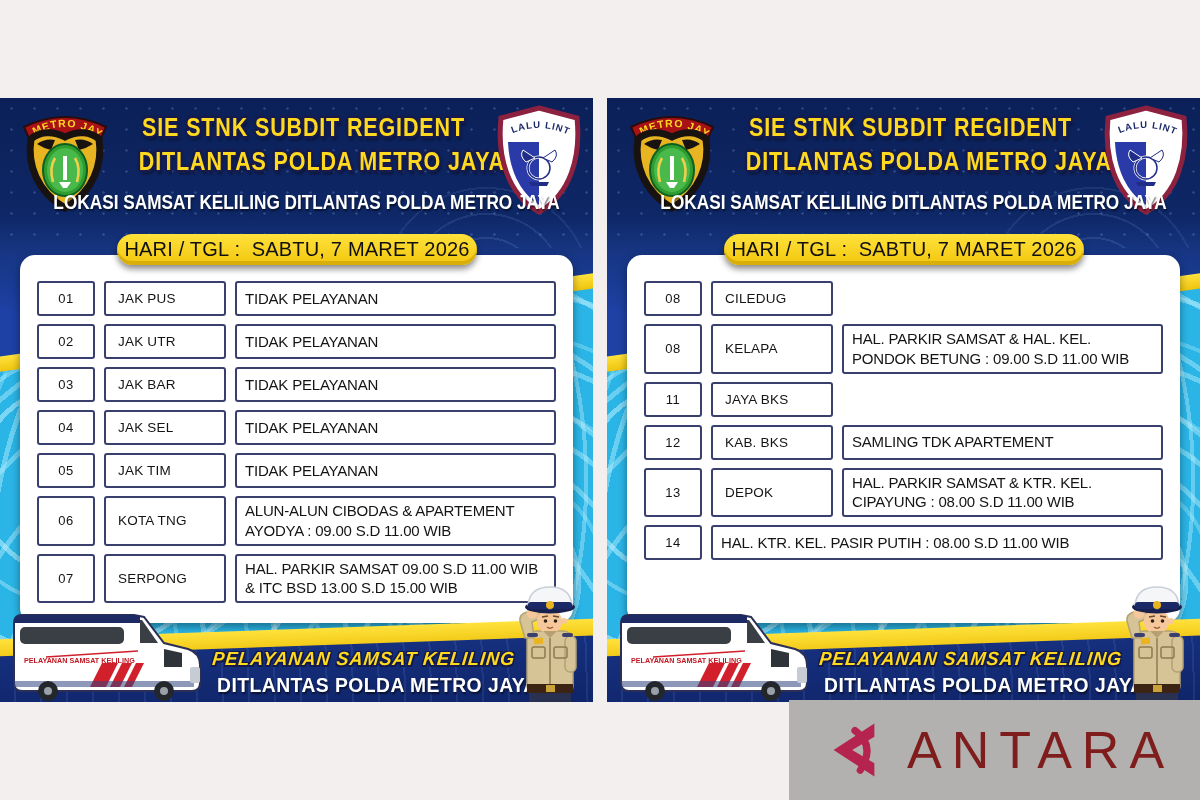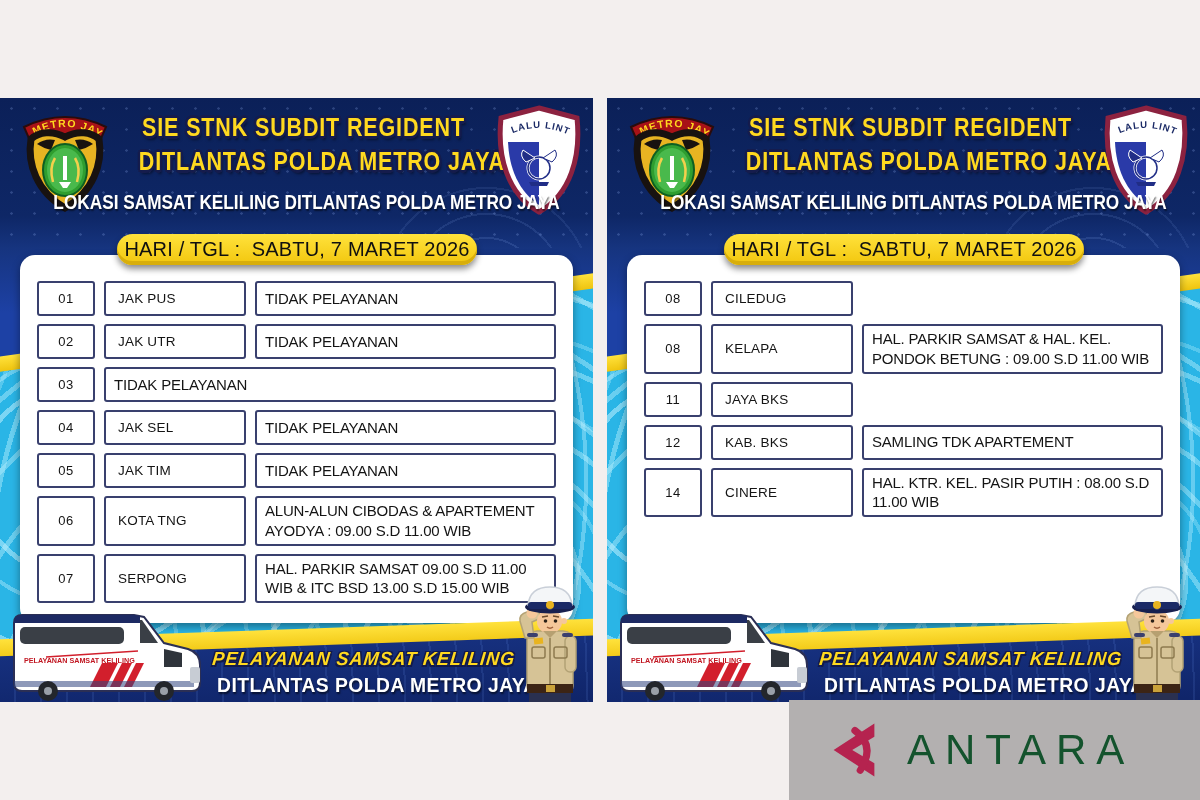--- a/index.html
+++ b/index.html
@@ -71,21 +71,21 @@
     padding:26px 17px 10px 17px;box-sizing:border-box;
     display:flex;flex-direction:column;gap:8px;
   }
   .row{display:flex;gap:9px;flex:0 0 auto;}
   .cell{
     border:2px solid #39406E;border-radius:3px;background:#fff;
     display:flex;align-items:center;box-sizing:border-box;min-height:35px;
     color:#141414;
   }
   .cell.num{width:58px;justify-content:center;font-size:13px;letter-spacing:.5px;}
-  .cell.area{width:142px;padding-left:12px;font-size:13.5px;letter-spacing:.2px;}
+  .cell.area{width:122px;padding-left:12px;font-size:13.5px;letter-spacing:.2px;}
   .cell.detail{flex:1;padding:3px 8px;font-size:15px;line-height:1.32;letter-spacing:-.2px;text-align:left;}
   
   .footer-yellow{
     position:absolute;left:-12px;right:-12px;top:531px;height:22px;z-index:2;
     transform:rotate(-2deg);
     background:linear-gradient(#FFE23C,#EFC40F);
   }
   .p-footer{
     position:absolute;left:-12px;right:-12px;top:548px;height:90px;z-index:3;
     transform:rotate(-2deg);
@@ -108,21 +108,21 @@
   }
   .van{position:absolute;left:6px;top:509px;width:200px;height:95px;z-index:5;}
   .cop{position:absolute;right:0px;top:478px;width:86px;height:130px;z-index:6;}
   
   .watermark{
     position:absolute;left:789px;top:700px;width:411px;height:100px;z-index:10;
     background:#B3B0B0;display:flex;align-items:center;
   }
   .wm-logo{margin-left:34px;width:62px;height:62px;flex:0 0 auto;}
   .wm-text{
-    margin-left:22px;font-size:42px;color:#14532d;letter-spacing:10px;font-weight:400;
+    margin-left:22px;font-size:52px;color:#7f1d1d;letter-spacing:10px;font-weight:400;
     font-family:"Liberation Sans","DejaVu Sans",sans-serif;
   }
 </style>
 </head>
 <body>
 
 <div class="poster left">
   <div class="cyan-band"></div>
   <div class="yellow-stripe-top"></div>
 
@@ -174,20 +174,21 @@
       <div class="cell area">JAK PUS</div>
       <div class="cell detail">TIDAK PELAYANAN</div>
     </div>
     <div class="row">
       <div class="cell num">02</div>
       <div class="cell area">JAK UTR</div>
       <div class="cell detail">TIDAK PELAYANAN</div>
     </div>
     <div class="row">
       <div class="cell num">03</div>
+      <div class="cell area">JAK BAR</div>
       <div class="cell detail">TIDAK PELAYANAN</div>
     </div>
     <div class="row">
       <div class="cell num">04</div>
       <div class="cell area">JAK SEL</div>
       <div class="cell detail">TIDAK PELAYANAN</div>
     </div>
     <div class="row">
       <div class="cell num">05</div>
       <div class="cell area">JAK TIM</div>
@@ -318,22 +319,26 @@
     <div class="row">
       <div class="cell num">11</div>
       <div class="cell area">JAYA BKS</div>
     </div>
     <div class="row">
       <div class="cell num">12</div>
       <div class="cell area">KAB. BKS</div>
       <div class="cell detail">SAMLING TDK APARTEMENT</div>
     </div>
     <div class="row">
+      <div class="cell num">13</div>
+      <div class="cell area">DEPOK</div>
+      <div class="cell detail">HAL. PARKIR SAMSAT &amp; KTR. KEL. CIPAYUNG : 08.00 S.D 11.00 WIB</div>
+    </div>
+    <div class="row">
       <div class="cell num">14</div>
-      <div class="cell area">CINERE</div>
       <div class="cell detail">HAL. KTR. KEL. PASIR PUTIH : 08.00 S.D 11.00 WIB</div>
     </div>
   </div>
 
   <div class="footer-yellow"></div>
   <div class="p-footer"></div>
   <div class="footer-texts">
     <div class="footer-script">PELAYANAN SAMSAT KELILING</div>
     <div class="footer-bold">DITLANTAS POLDA METRO JAYA</div>
   </div>

